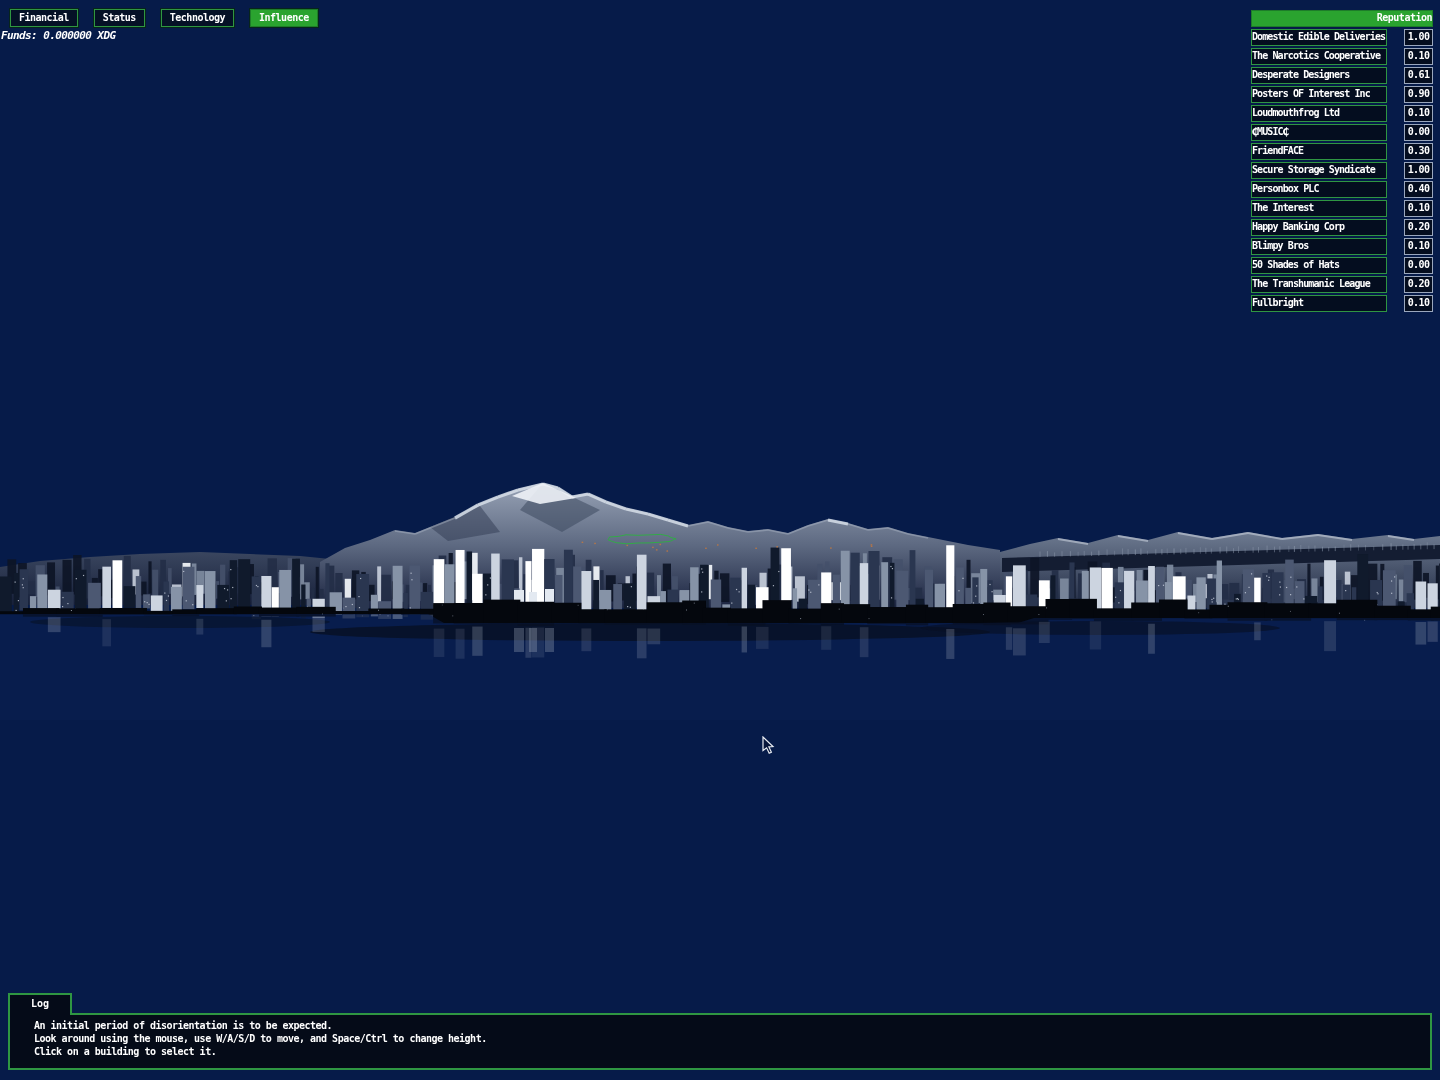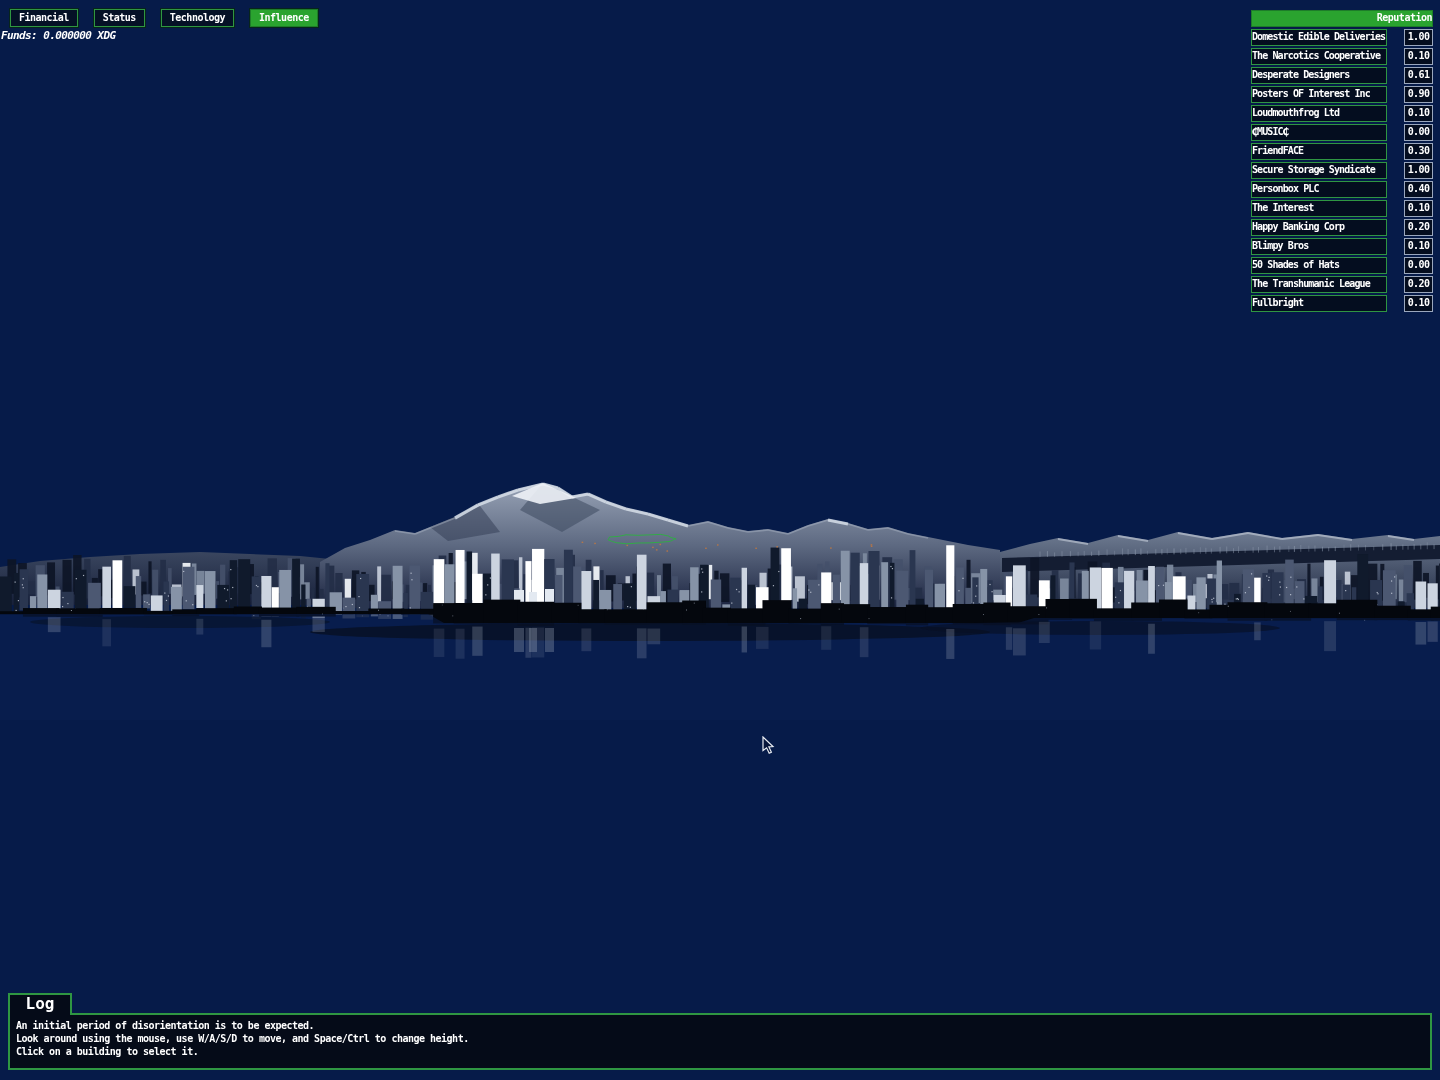--- a/index.html
+++ b/index.html
@@ -33,26 +33,26 @@
   }
   .rep-val{
     width:30px;box-sizing:border-box;margin-left:17px;border:1px solid #9aa7bd;
     background:rgba(4,12,28,.93);font-size:10px;line-height:14px;
     text-align:center;letter-spacing:-0.6px;
   }
   
   .log-tab{
     position:absolute;left:8px;top:993px;width:64px;height:22px;box-sizing:border-box;
     border:2px solid #2f9642;border-bottom:none;background:#050b18;
-    font-size:16px;line-height:17px;text-align:center;z-index:3;
+    font-size:10px;line-height:17px;text-align:center;z-index:3;
   }
   .log-box{
     position:absolute;left:8px;top:1013px;width:1424px;height:57px;box-sizing:border-box;
     border:2px solid #2f9642;background:#050b18;z-index:2;
-    font-size:10px;letter-spacing:-0.5px;padding:4px 6px;
+    font-size:10px;letter-spacing:-0.5px;padding:4px 24px;
   }
   .log-line{line-height:13px;white-space:nowrap;}
   #scene{position:absolute;left:0;top:440px;z-index:1;}
   #cursor{position:absolute;z-index:6;}
 </style>
 </head>
 <body>
 
 <div class="btnbar" id="btnbar">
     <div class="btn">Financial</div>

